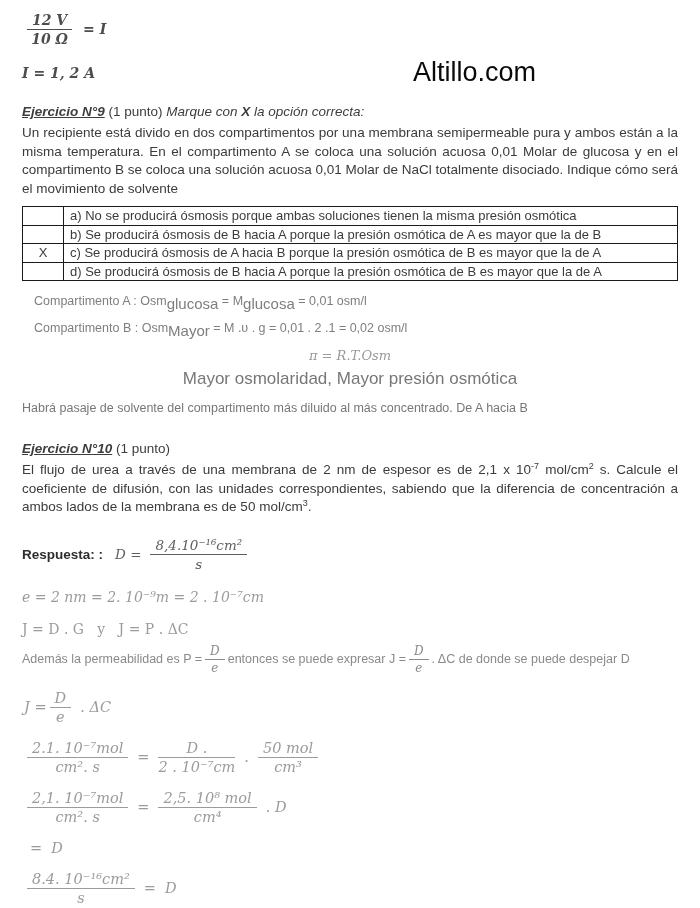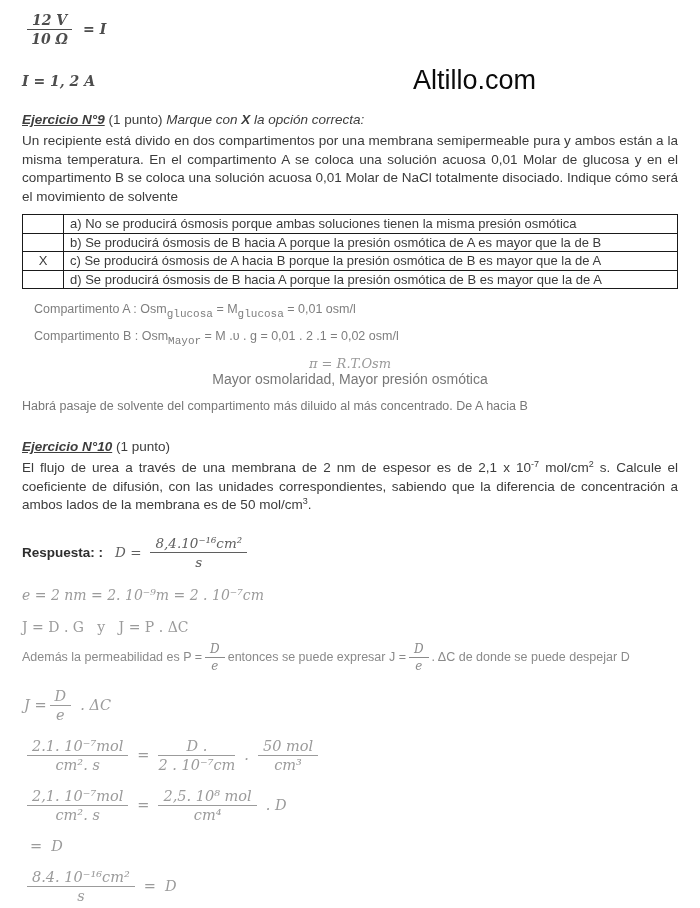--- a/index.html
+++ b/index.html
@@ -13,43 +13,43 @@
   .math{font-family:"DejaVu Serif",serif;font-style:italic;}
   .frac{display:inline-block;text-align:center;vertical-align:middle;margin:0 3px;}
   .frac .num{display:block;padding:0 5px 1px 5px;border-bottom:1px solid currentColor;}
   .frac .den{display:block;padding-top:1px;}
   .keep-space{white-space:pre-wrap;}
   .strike{text-decoration:line-through;}
 
   
   .top-math{margin:2px 0 0 2px;font-size:14px;font-weight:bold;color:#4d4d4d;}
   .top-math .frac{margin-right:6px;}
-  .result-row{display:flex;align-items:flex-start;margin-top:18px;}
+  .result-row{display:flex;align-items:flex-start;margin-top:10px;}
   .result{font-size:14px;font-weight:bold;color:#4d4d4d;padding-top:8px;}
   .watermark{margin-left:auto;margin-right:142px;font-size:27px;color:#0a0a0a;font-style:normal;font-family:"Liberation Sans",sans-serif;}
 
   
   .ex-heading{margin-top:16px;font-size:13.5px;}
   .ex-title{font-weight:bold;font-style:italic;text-decoration:underline;}
   .ex-points{font-style:normal;}
   .ex-instr{font-style:italic;}
   .ex-instr b{font-weight:bold;}
   .para{margin-top:5px;font-size:13.5px;line-height:18.5px;text-align:justify;color:#3b3b3b;}
   sup{font-size:9px;line-height:0;}
-  sub{font-size:11px;line-height:0;font-family:Liberation Mono, monospace;}
+  sub{font-size:15px;line-height:0;}
 
   
   table.opts{border-collapse:collapse;margin-top:8px;width:656px;border-radius:30px;}
   table.opts td{border:1px solid #1a1a1a;font-size:13px;height:17.5px;padding:0 6px;color:#3b3b3b;}
   table.opts td.mark{width:28px;text-align:center;}
 
   
   .comp-line{margin:13px 0 0 12px;font-size:12.5px;color:#7e7e7e;}
   .pi-formula{margin-top:13px;text-align:center;font-size:13px;color:#9a9a9a;}
-  .center-note{margin-top:0;text-align:center;font-size:14px;color:#777777;}
+  .center-note{margin-top:6px;text-align:center;font-size:17px;color:#777777;}
   .conclusion{margin-top:12px;font-size:12.5px;color:#777777;}
 
   
   .ex10-head{margin-top:26px;}
   .resp-row{display:flex;align-items:center;margin-top:20px;}
   .resp-label{font-weight:bold;font-size:13.5px;color:#2e2e2e;}
   .resp-math{margin-left:12px;font-size:13.5px;color:#5f5f5f;display:inline-flex;align-items:center;}
   .resp-math .lhs{margin-right:6px;}
   .eq-line{margin-top:17px;font-size:14px;color:#9b9b9b;}
   .ademas{margin-top:7px;font-size:12.5px;color:#8a8a8a;display:flex;align-items:center;flex-wrap:nowrap;}

